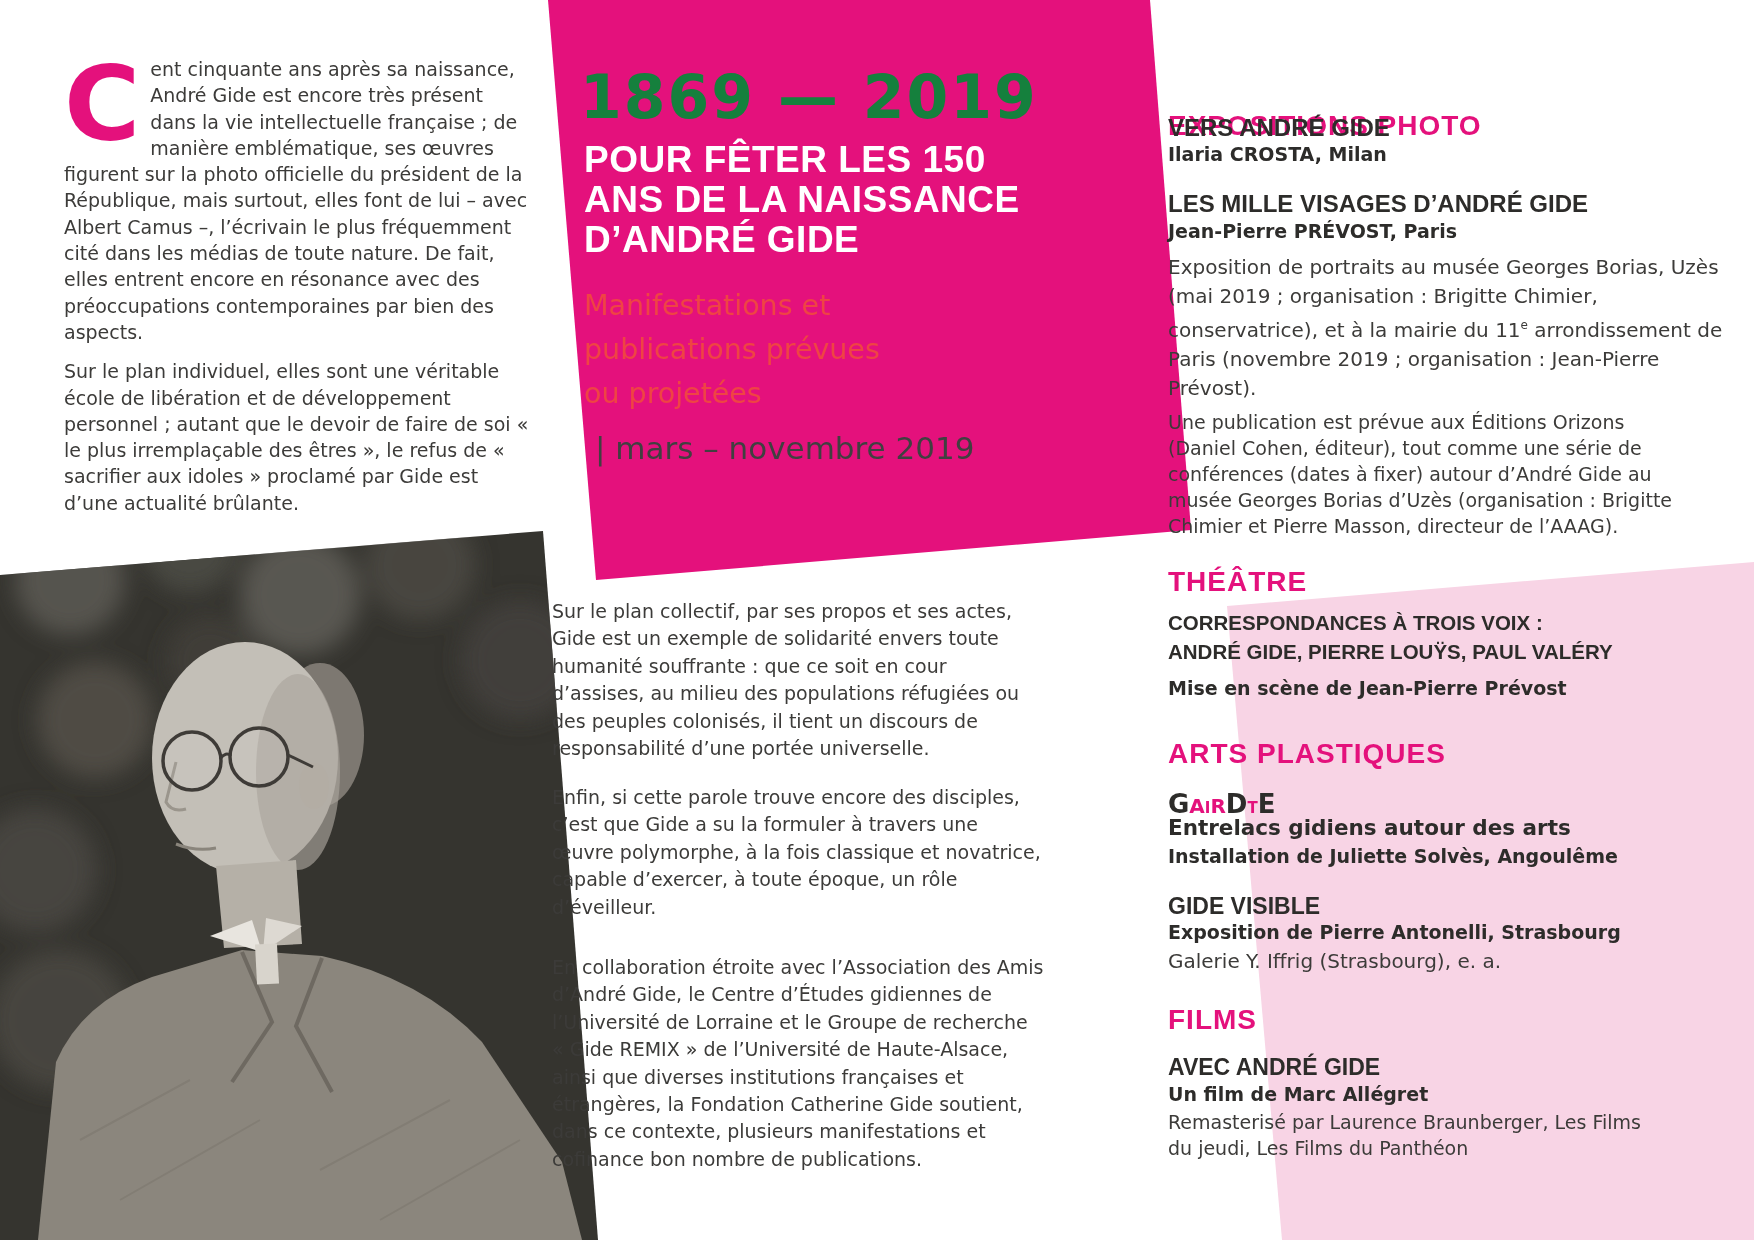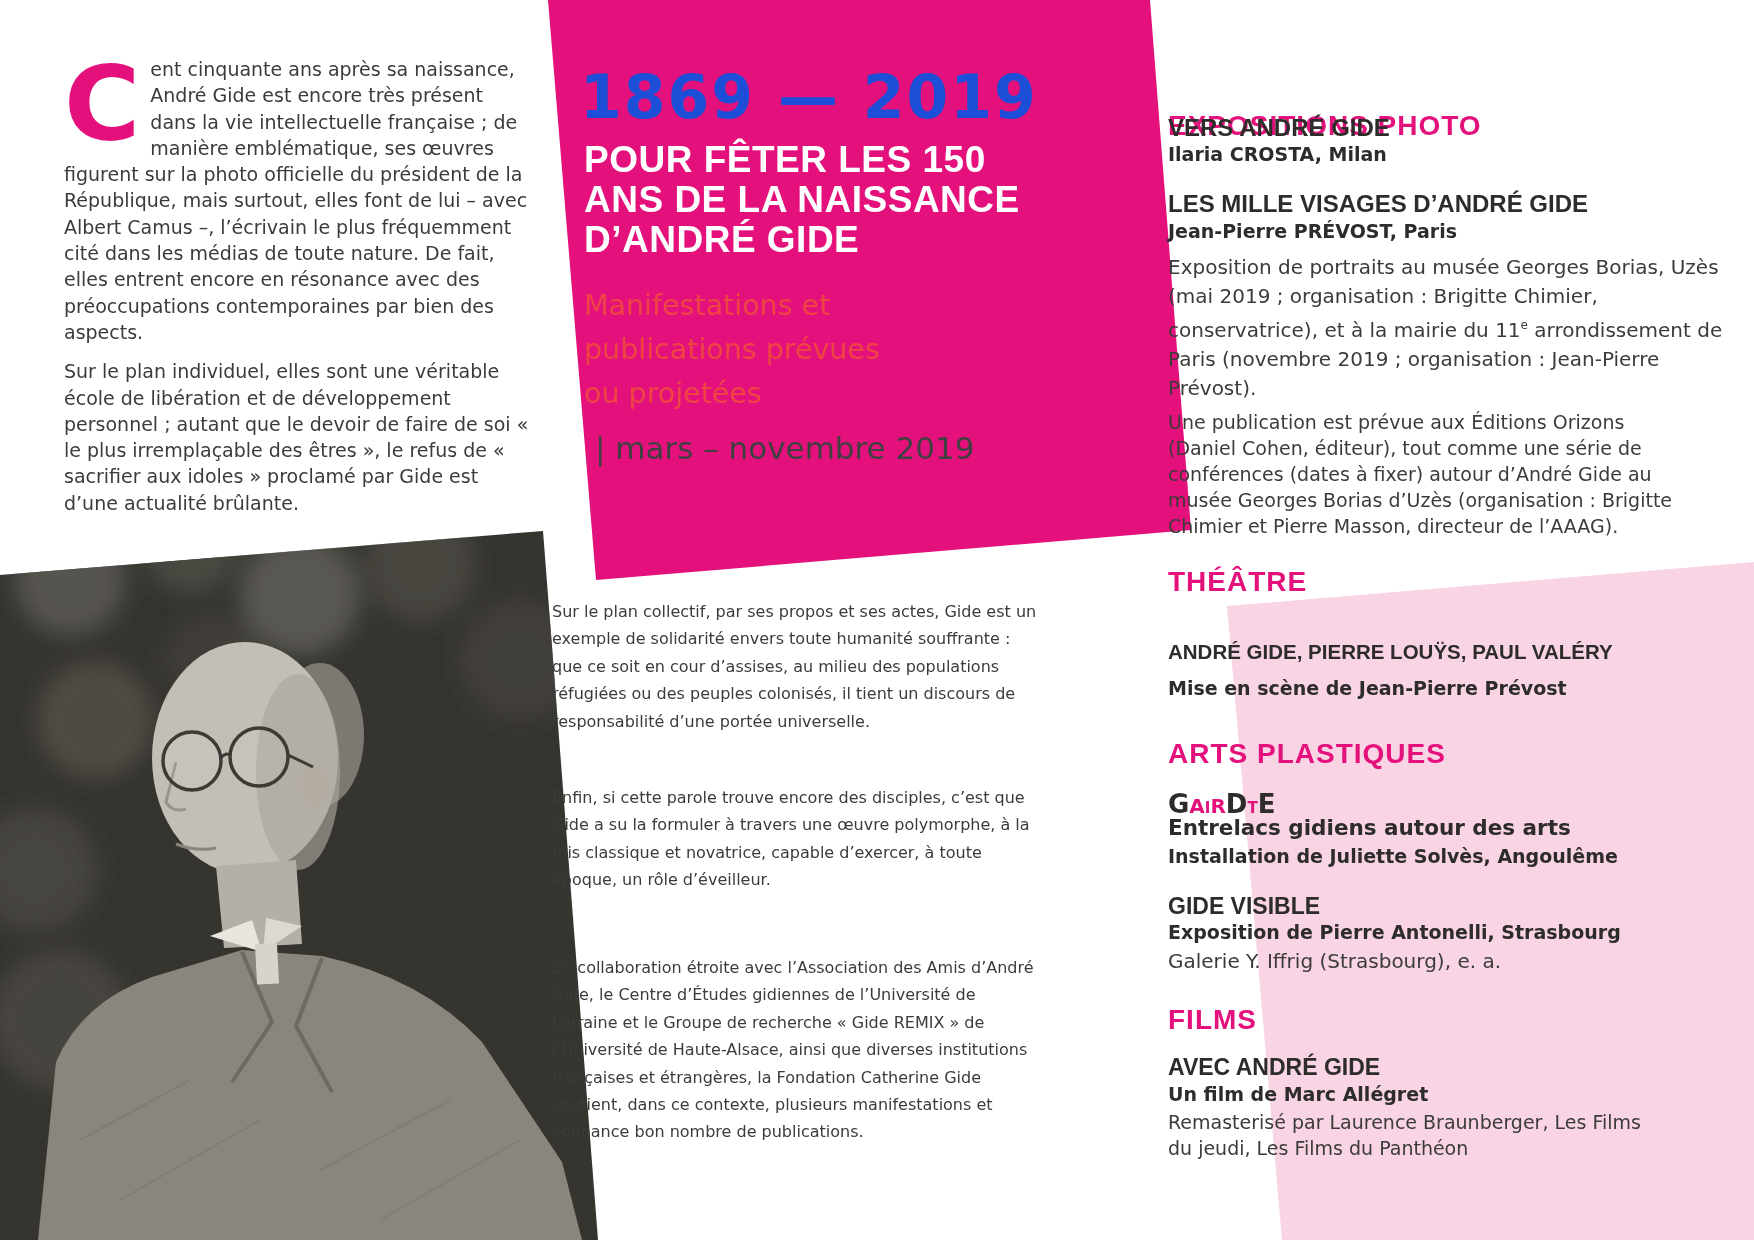--- a/index.html
+++ b/index.html
@@ -22,29 +22,29 @@
   .photo-clip{clip-path:polygon(0px 575px,543px 531px,598px 1240px,0px 1240px);}
   .photo-clip svg{position:absolute;left:0;top:520px;}
 
   .abs{position:absolute;}
   .intro{left:64px;top:56px;width:468px;font-size:19px;line-height:26.3px;}
   .intro p{margin:0;}
   .intro p + p{margin-top:13px;}
   .dropcap{float:left;color:var(--magenta);font-weight:bold;
     font-size:104px;line-height:84px;margin:6px 10px 0 0;}
 
-  .years{left:580px;top:62px;color:#1d4ed8;font-weight:bold;
+  .years{left:580px;top:62px;color:#15803d;font-weight:bold;
     font-size:60px;letter-spacing:2px;font-family:"DejaVu Sans",sans-serif;}
   .banner-title{left:584px;top:140px;color:#fff;font-weight:bold;
     font-family:"Liberation Sans",sans-serif;font-size:37px;line-height:40px;letter-spacing:0.5px;}
   .banner-sub{left:584px;top:284px;color:#ef4444;font-size:28.5px;line-height:44px;}
   .banner-dates{left:595px;top:430px;color:#404040;font-size:31px;}
 
   .centercol p{position:absolute;left:552px;width:492px;margin:0;
-    font-size:16px;line-height:27.4px;}
+    font-size:19px;line-height:27.4px;}
 
   .h-magenta{position:absolute;left:1168px;color:var(--magenta);
     font-family:"Liberation Sans",sans-serif;font-weight:bold;
     font-size:28px;letter-spacing:1px;}
   .ev-title{position:absolute;left:1168px;color:var(--dark);
     font-family:"Liberation Sans",sans-serif;font-weight:bold;font-size:24px;}
   .ev-sub{position:absolute;left:1168px;color:var(--dark);
     font-weight:bold;font-size:19px;}
   .rc-para{position:absolute;left:1168px;margin:0;font-size:20px;line-height:29px;}
   .rc-para.small{font-size:19px;line-height:26px;}
@@ -133,20 +133,21 @@
 
   <div class="h-magenta" style="top:62px;margin-top:48px;">EXPOSITIONS PHOTO</div>
   <div class="ev-title" style="top:114px;">VERS ANDRÉ GIDE</div>
   <div class="ev-sub" style="top:143px;">Ilaria CROSTA, Milan</div>
   <div class="ev-title" style="top:190px;">LES MILLE VISAGES D’ANDRÉ GIDE</div>
   <div class="ev-sub" style="top:220px;">Jean-Pierre PRÉVOST, Paris</div>
   <p class="rc-para" style="top:253px;width:562px;"><span>Exposition de portraits au musée Georges Borias, Uzès (mai 2019 ; organisation : Brigitte Chimier, conservatrice), et à la mairie du 11</span><sup>e</sup><span> arrondissement de Paris (novembre 2019 ; organisation : Jean-Pierre Prévost).</span></p>
   <p class="rc-para small" style="top:409px;width:528px;">Une publication est prévue aux Éditions Orizons (Daniel Cohen, éditeur), tout comme une série de conférences (dates à fixer) autour d’André Gide au musée Georges Borias d’Uzès (organisation : Brigitte Chimier et Pierre Masson, directeur de l’AAAG).</p>
 
   <div class="h-magenta" style="top:566px;">THÉÂTRE</div>
+  <div class="ev-title" style="top:611px;font-size:20.5px;">CORRESPONDANCES À TROIS VOIX :</div>
   <div class="ev-title" style="top:640px;font-size:20.5px;">ANDRÉ GIDE, PIERRE LOUŸS, PAUL VALÉRY</div>
   <div class="ev-sub" style="top:677px;">Mise en scène de Jean-Pierre Prévost</div>
 
   <div class="h-magenta" style="top:738px;">ARTS PLASTIQUES</div>
   <div class="logo"><span class="lg">G</span><span class="md">A</span><span class="sm">I</span><span class="md">R</span><span class="lg">D</span><span class="sm">T</span><span class="lg">E</span></div>
   <div class="ev-sub" style="top:815px;font-size:21.5px;">Entrelacs gidiens autour des arts</div>
   <div class="ev-sub" style="top:845px;">Installation de Juliette Solvès, Angoulême</div>
   <div class="ev-title" style="top:893px;font-size:23px;">GIDE VISIBLE</div>
   <div class="ev-sub" style="top:921px;">Exposition de Pierre Antonelli, Strasbourg</div>
   <div class="rc-para" style="top:947px;font-size:20px;">Galerie Y. Iffrig (Strasbourg), e. a.</div>

